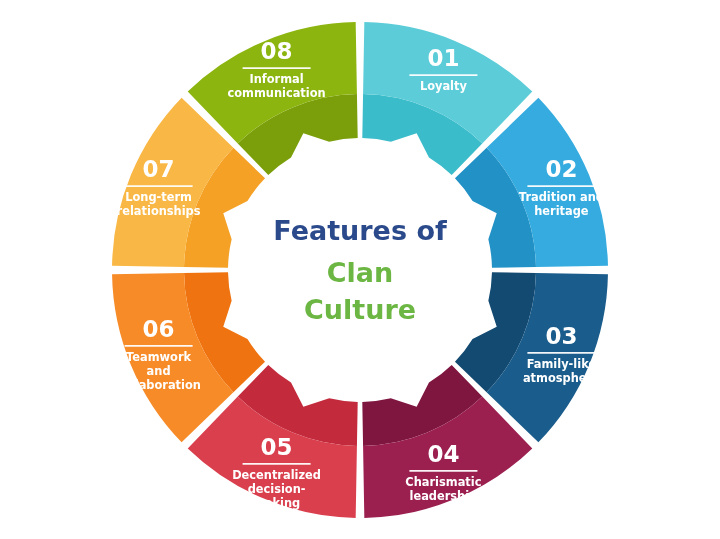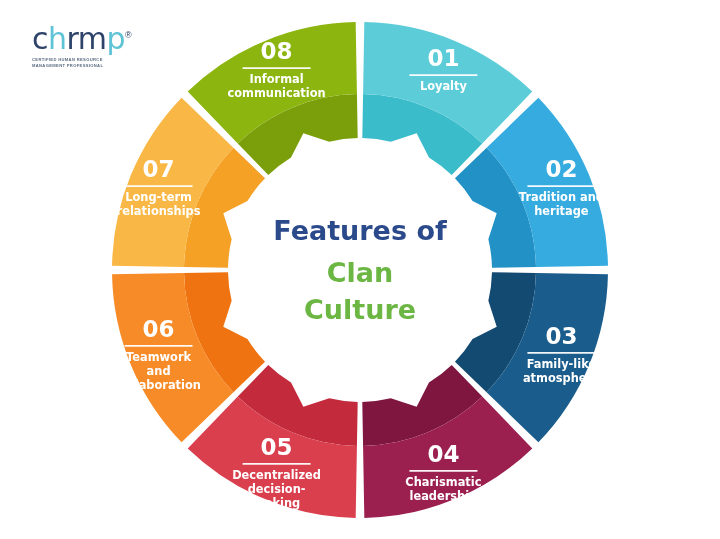--- a/index.html
+++ b/index.html
@@ -99,26 +99,20 @@
     font-weight: 700;
     font-size: 27px;
     fill: #6cb644;
   }
 </style>
 </head>
 <body>
 
 <div id="canvas">
 
-  <div id="logo">
-    <div id="logo-wordmark">
-      <span class="c1">c</span><span class="c2">h</span><span class="c3">r</span><span class="c4">m</span><span class="c5">p</span><span id="logo-reg">®</span>
-    </div>
-    <div id="logo-tagline">CERTIFIED HUMAN RESOURCE MANAGEMENT PROFESSIONAL</div>
-  </div>
 
   <div id="wheel-wrap">
     <svg id="wheel" viewBox="0 0 512 512" xmlns="http://www.w3.org/2000/svg">
       <g id="segments">
           <g>
             <path d="M 259.07 80.03 A 176 176 0 0 1 378.26 129.4 L 347.69 161.05 A 132 132 0 0 0 324.97 143.45 L 312.64 119.27 L 286.81 127.65 A 132 132 0 0 0 258.3 124.02 Z" fill="#3bbcca"></path>
             <path d="M 260.33 8.04 A 248 248 0 0 1 428.28 77.6 L 378.26 129.4 A 176 176 0 0 0 259.07 80.03 Z" fill="#5ccdd8"></path>
           </g>
           <g>
             <path d="M 382.6 133.74 A 176 176 0 0 1 431.97 252.93 L 387.98 253.7 A 132 132 0 0 0 384.35 225.19 L 392.73 199.36 L 368.55 187.03 A 132 132 0 0 0 350.95 164.31 Z" fill="#2191c6"></path>

